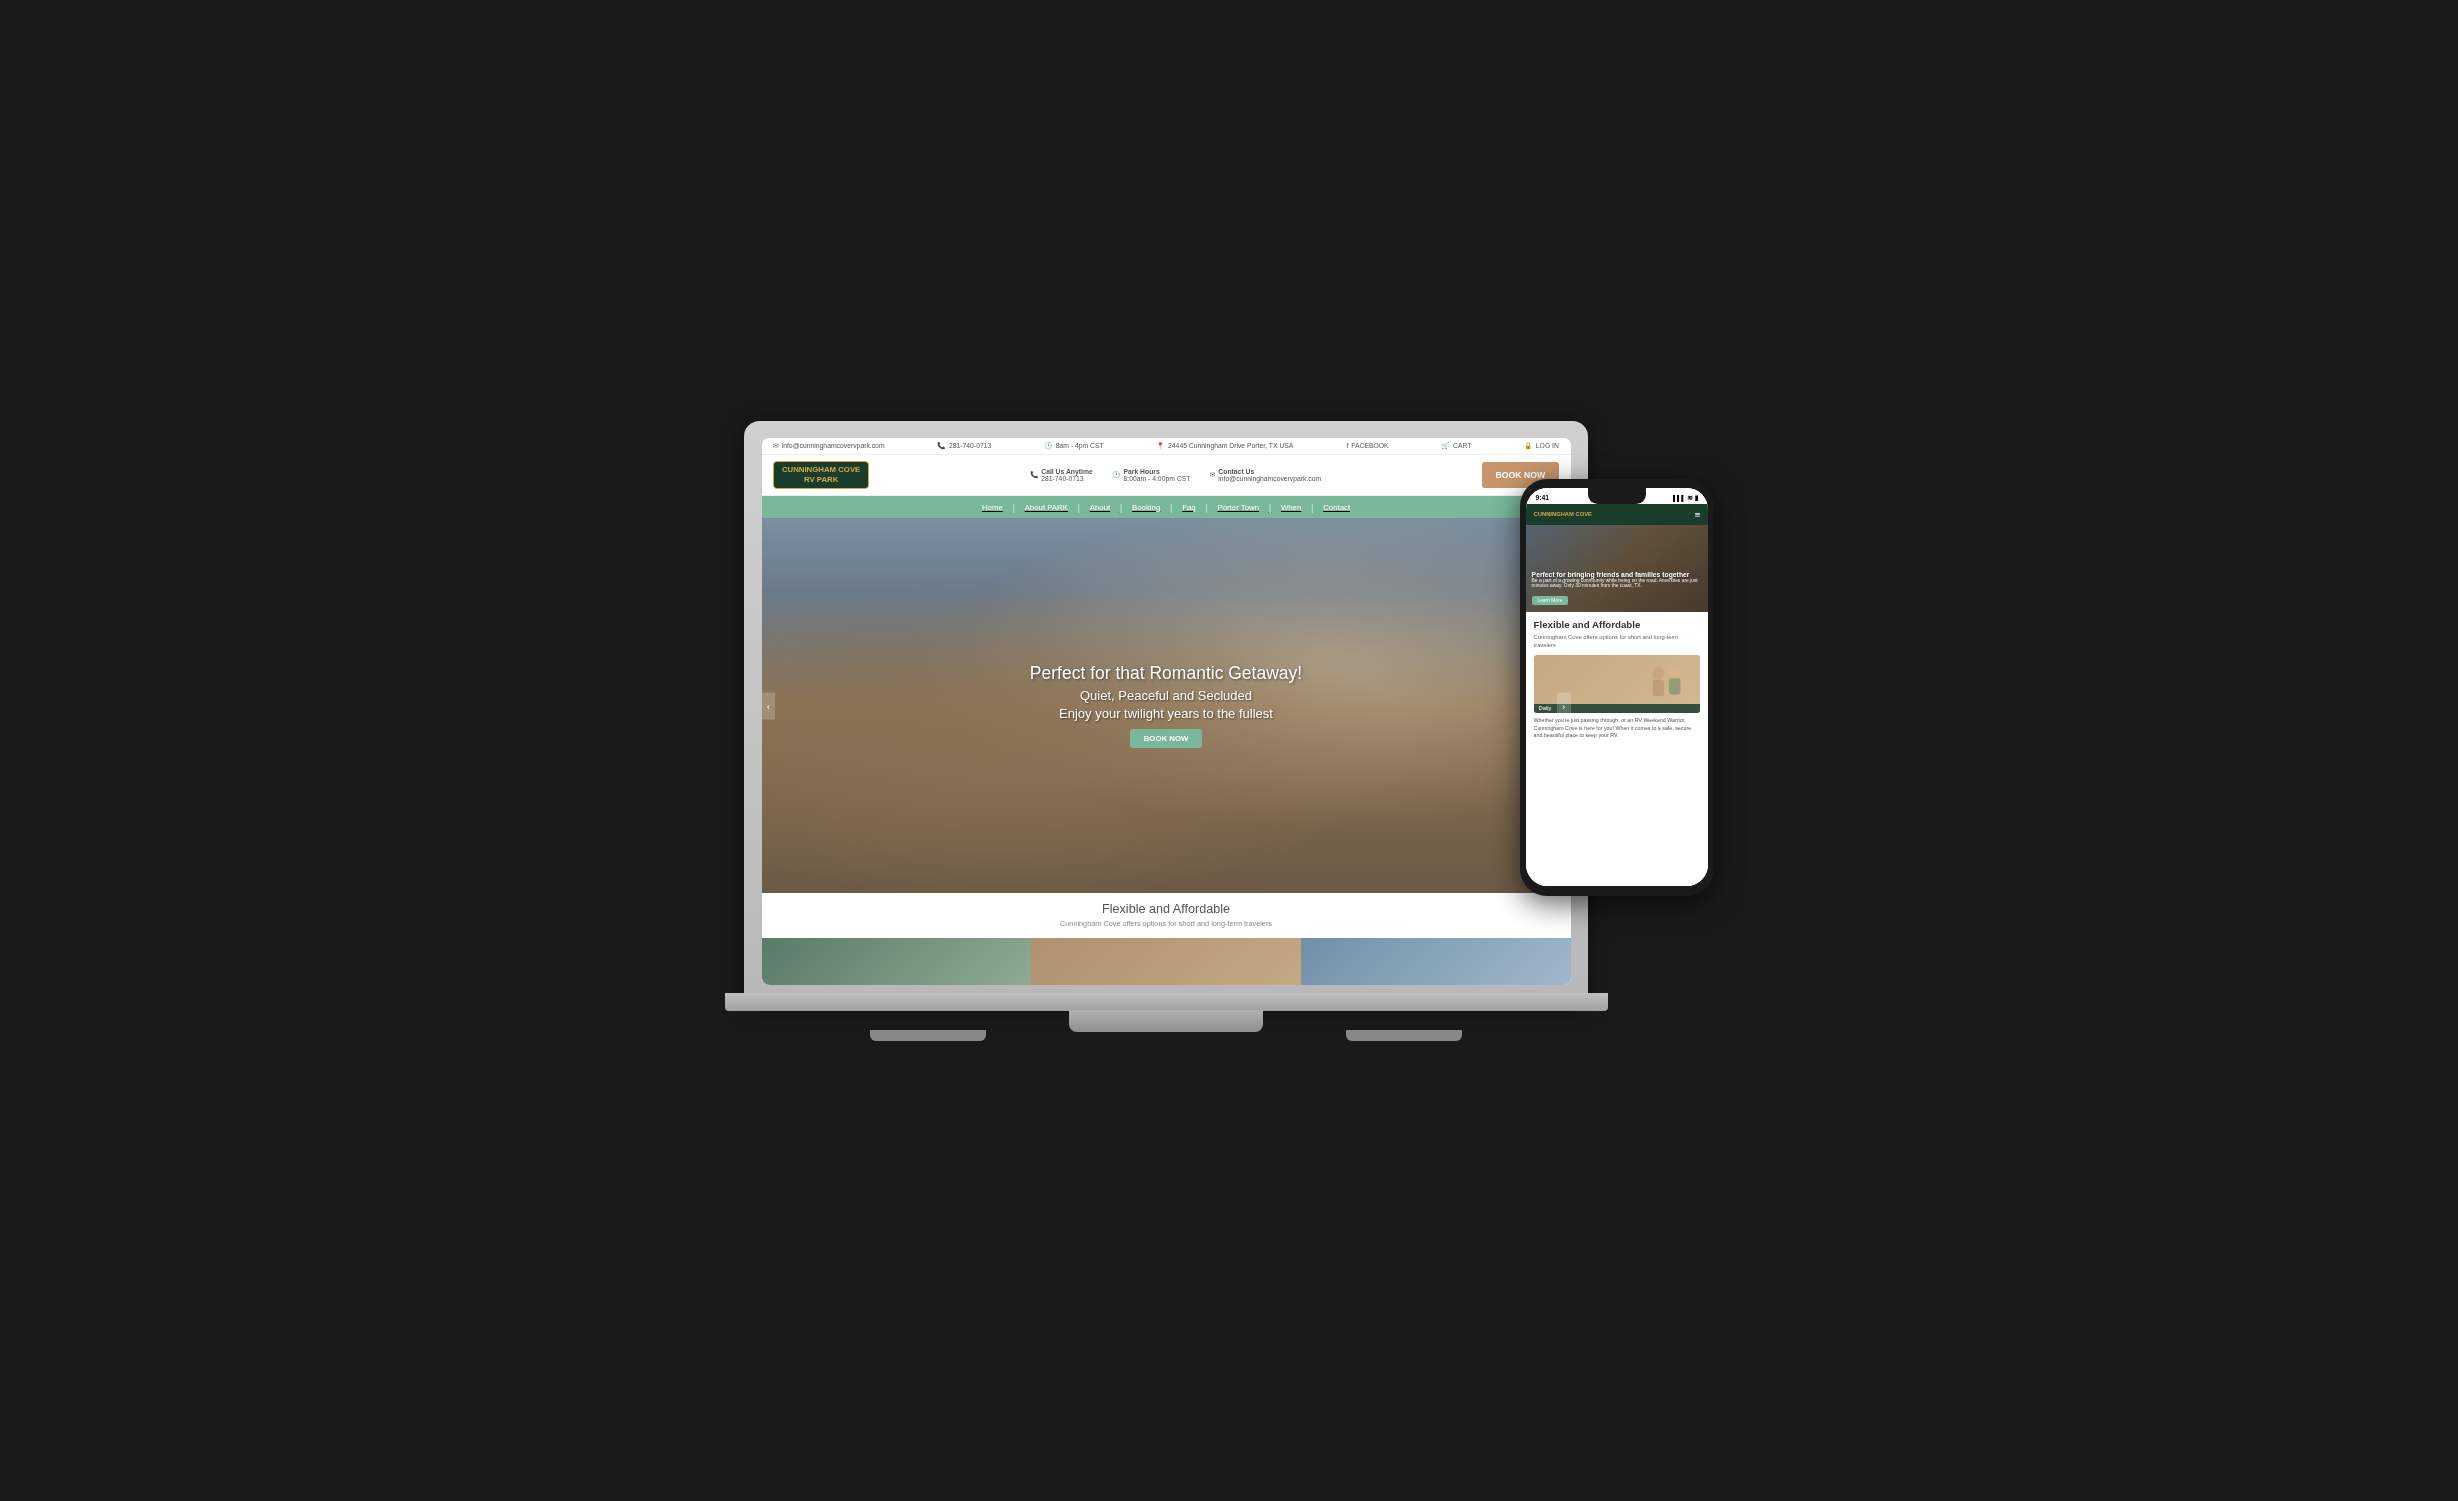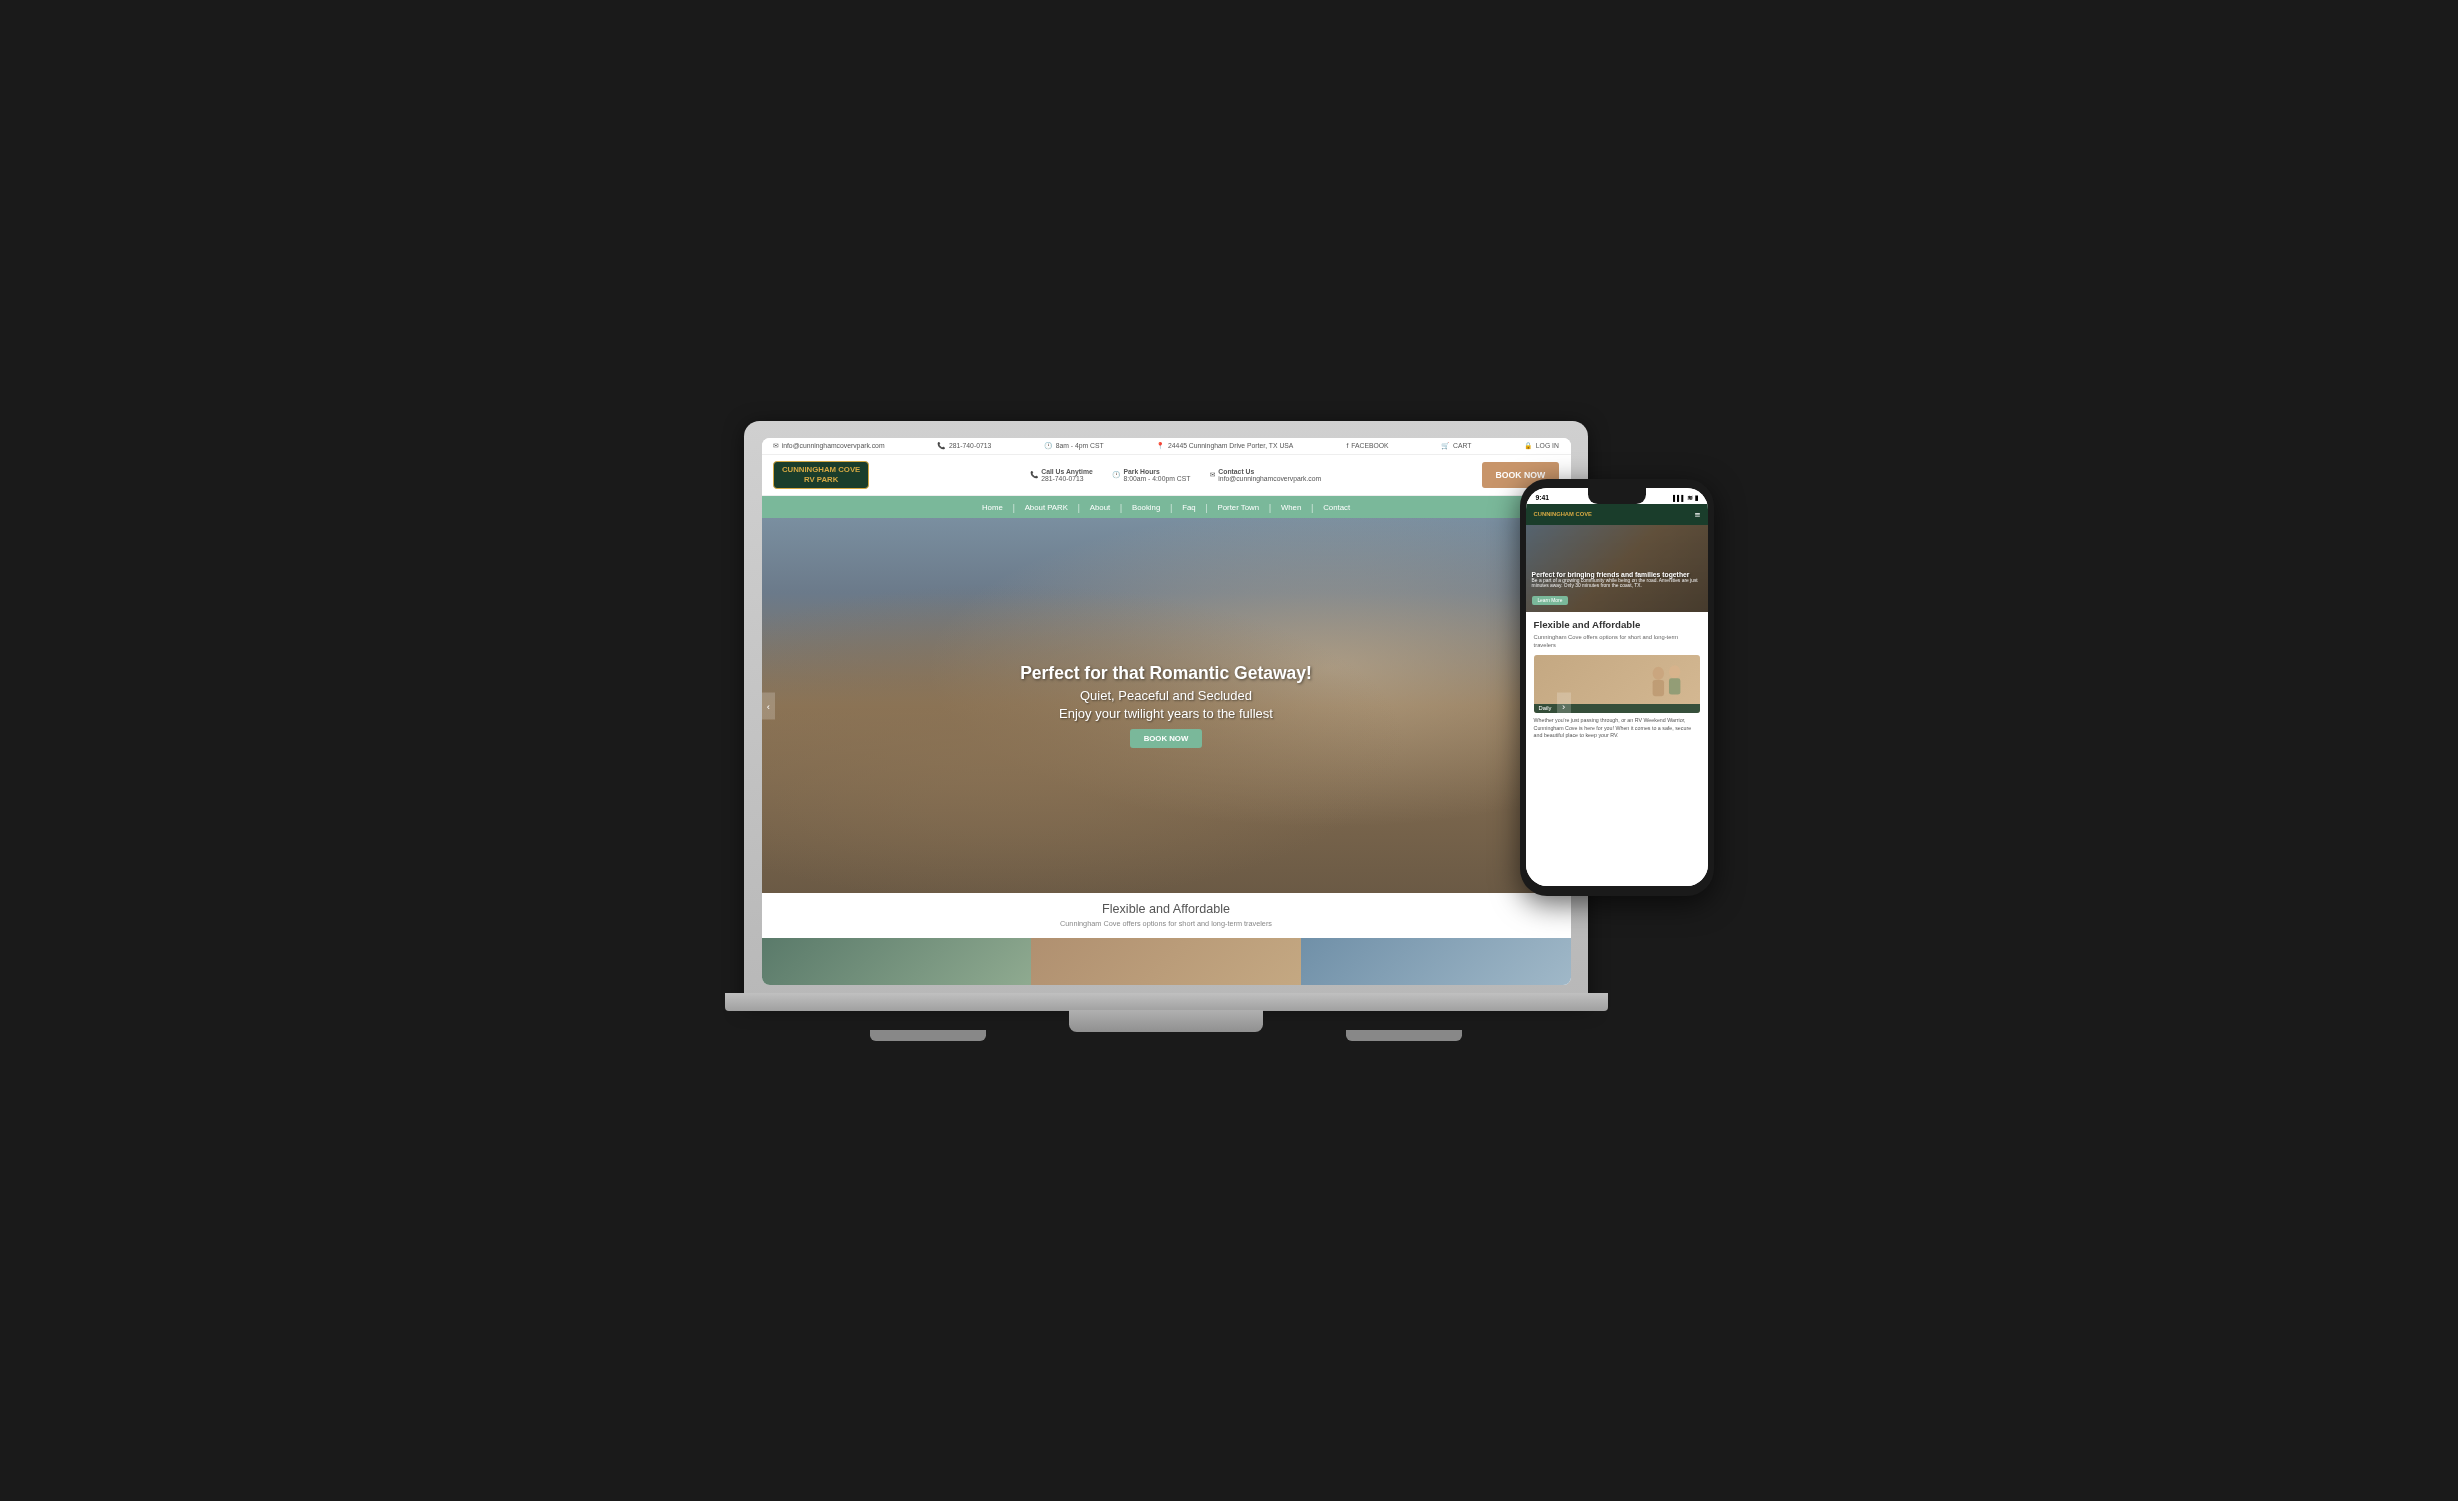--- a/index.html
+++ b/index.html
@@ -178,20 +178,21 @@
       cursor: pointer;
     }
 
     .nav-bar {
       background: #7ab89a;
       display: flex;
       align-items: center;
       justify-content: center;
       gap: 0;
       padding: 5.8px 0;
+      text-decoration: underline;
     }
 
     .nav-item {
       color: #fff;
       font-size: 7.8px;
       padding: 0 9.7px;
       cursor: pointer;
       white-space: nowrap;
     }
 
@@ -223,21 +224,21 @@
 
     .hero-content {
       position: relative;
       text-align: center;
       z-index: 2;
     }
 
     .hero-title {
       color: #fff;
       font-size: 17.5px;
-      font-weight: bold;
+      font-weight: normal;
       margin-bottom: 3.9px;
       text-shadow: 1px 1px 2.9px rgba(0,0,0,0.5);
     }
 
     .hero-subtitle {
       color: #fff;
       font-size: 13px;
       margin-bottom: 2.9px;
       text-shadow: 1px 1px 1.9px rgba(0,0,0,0.5);
     }

